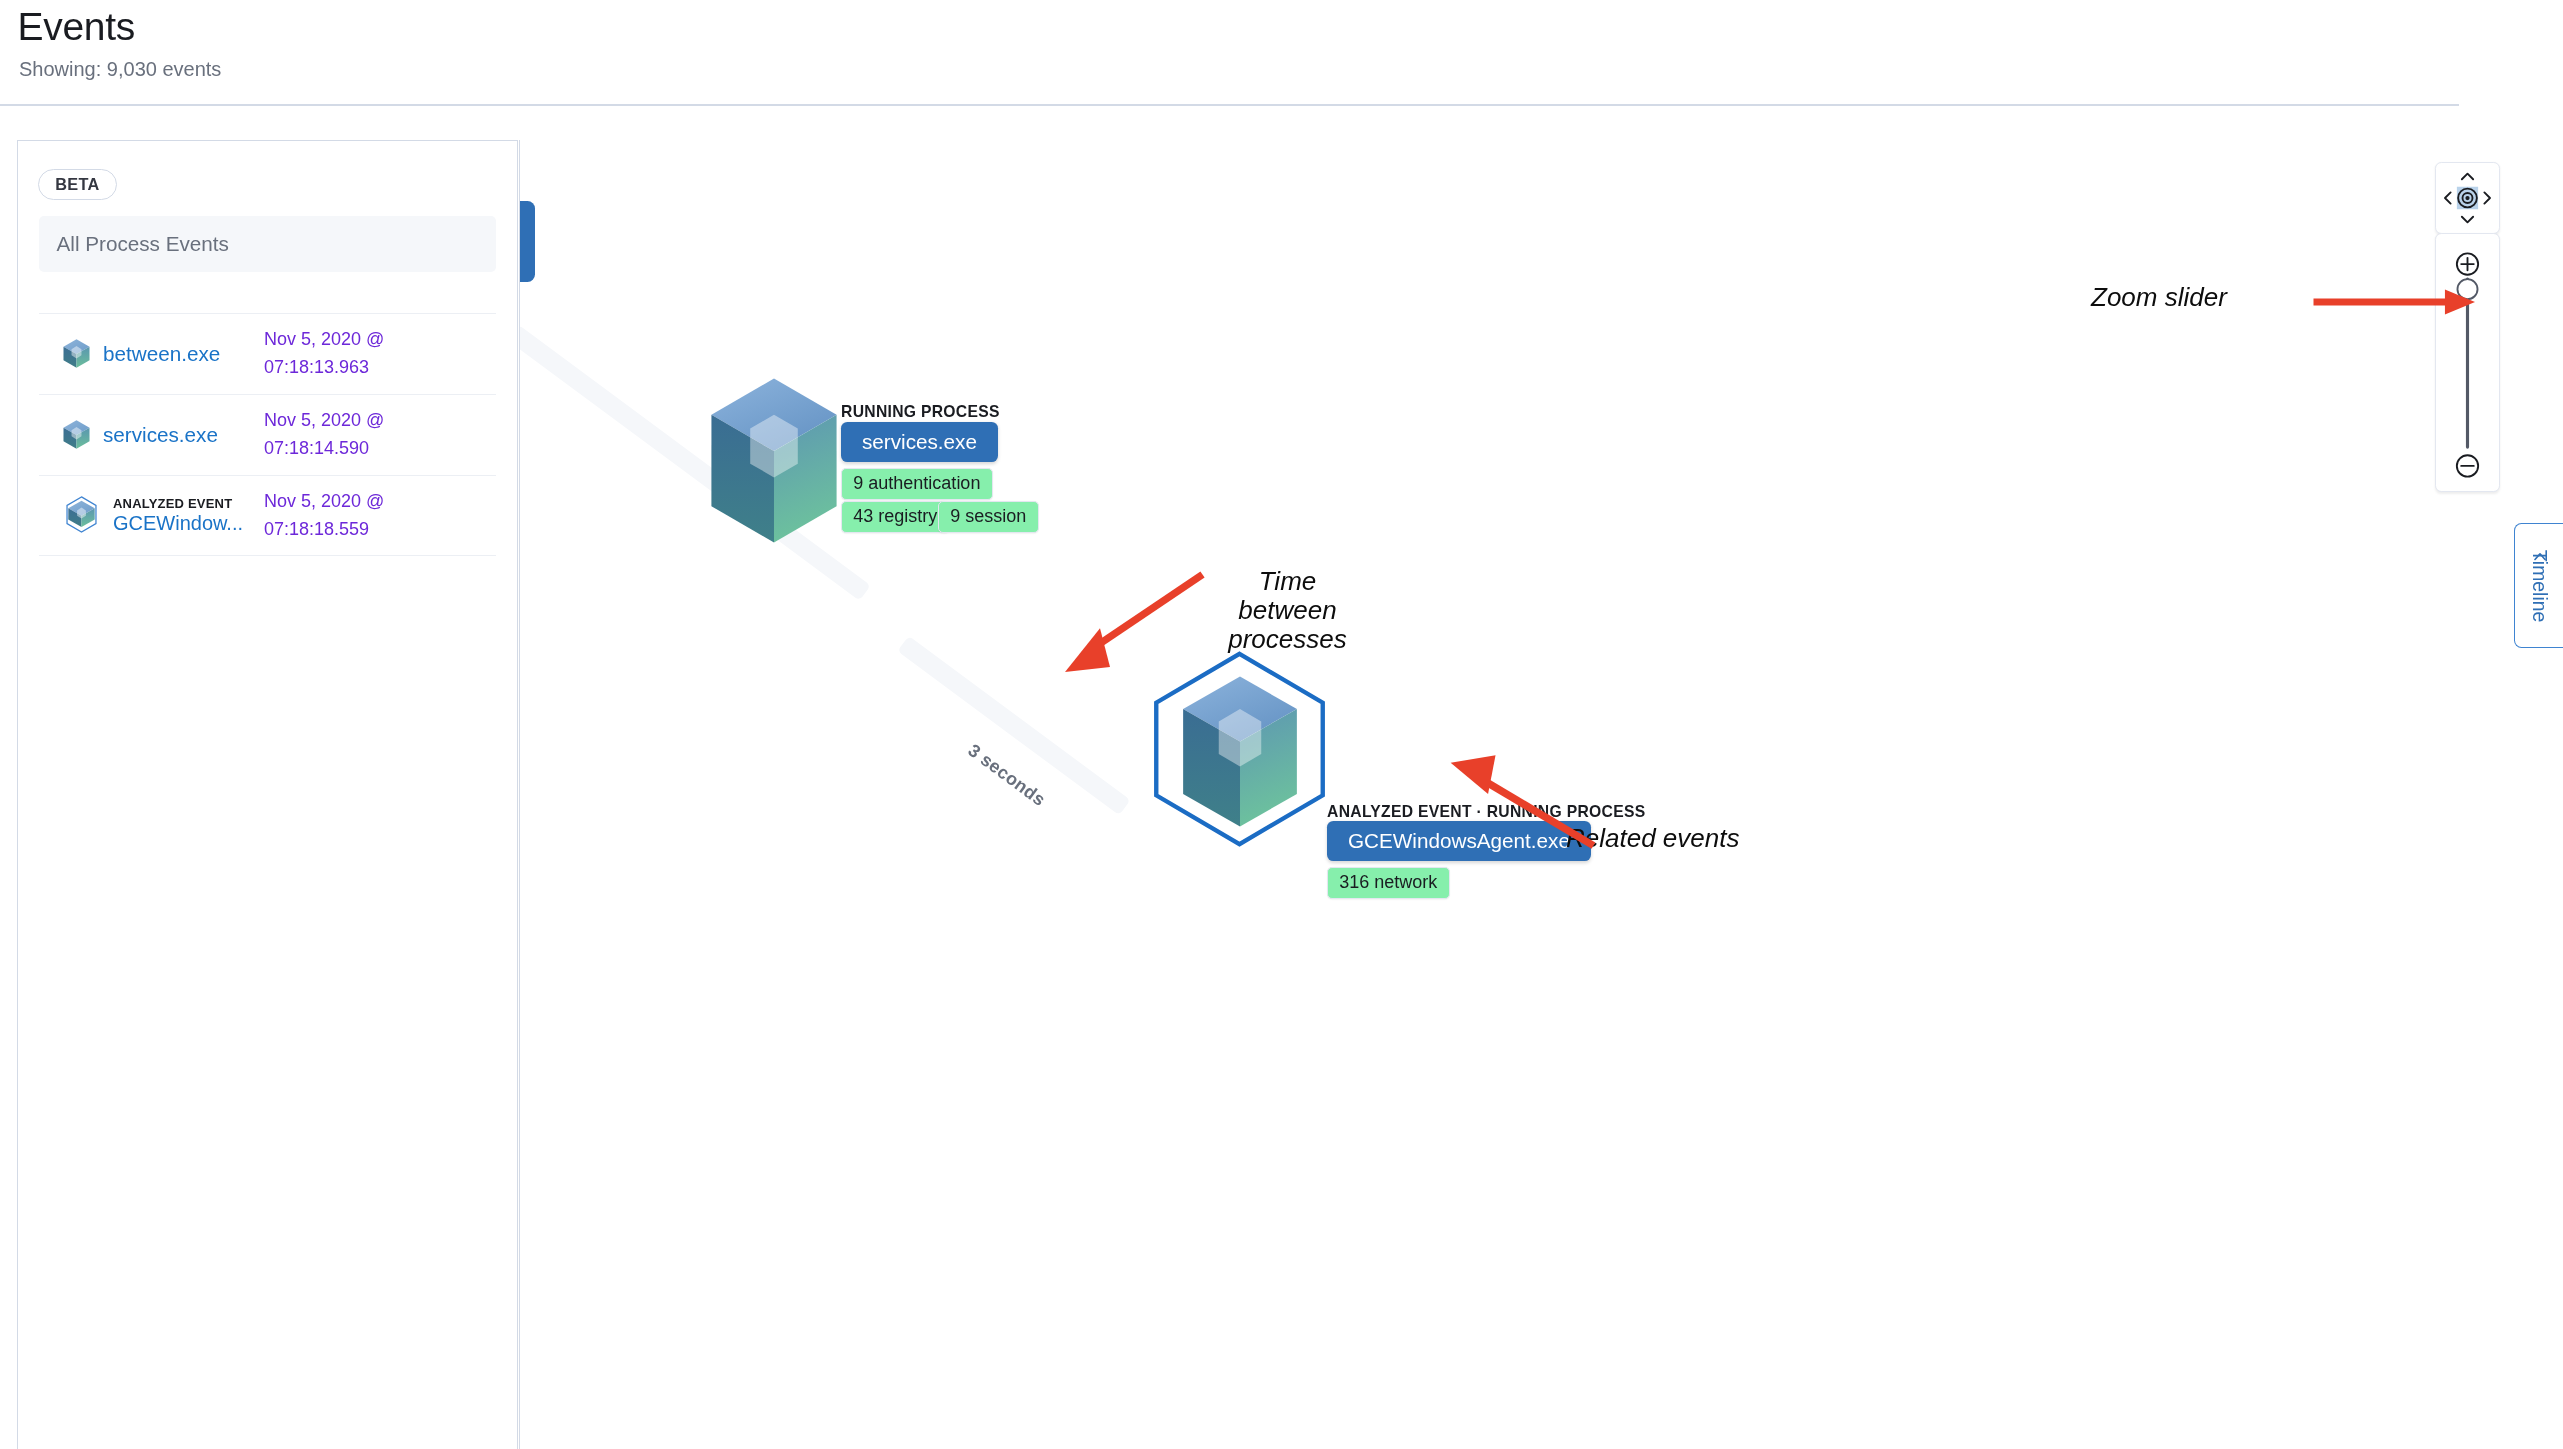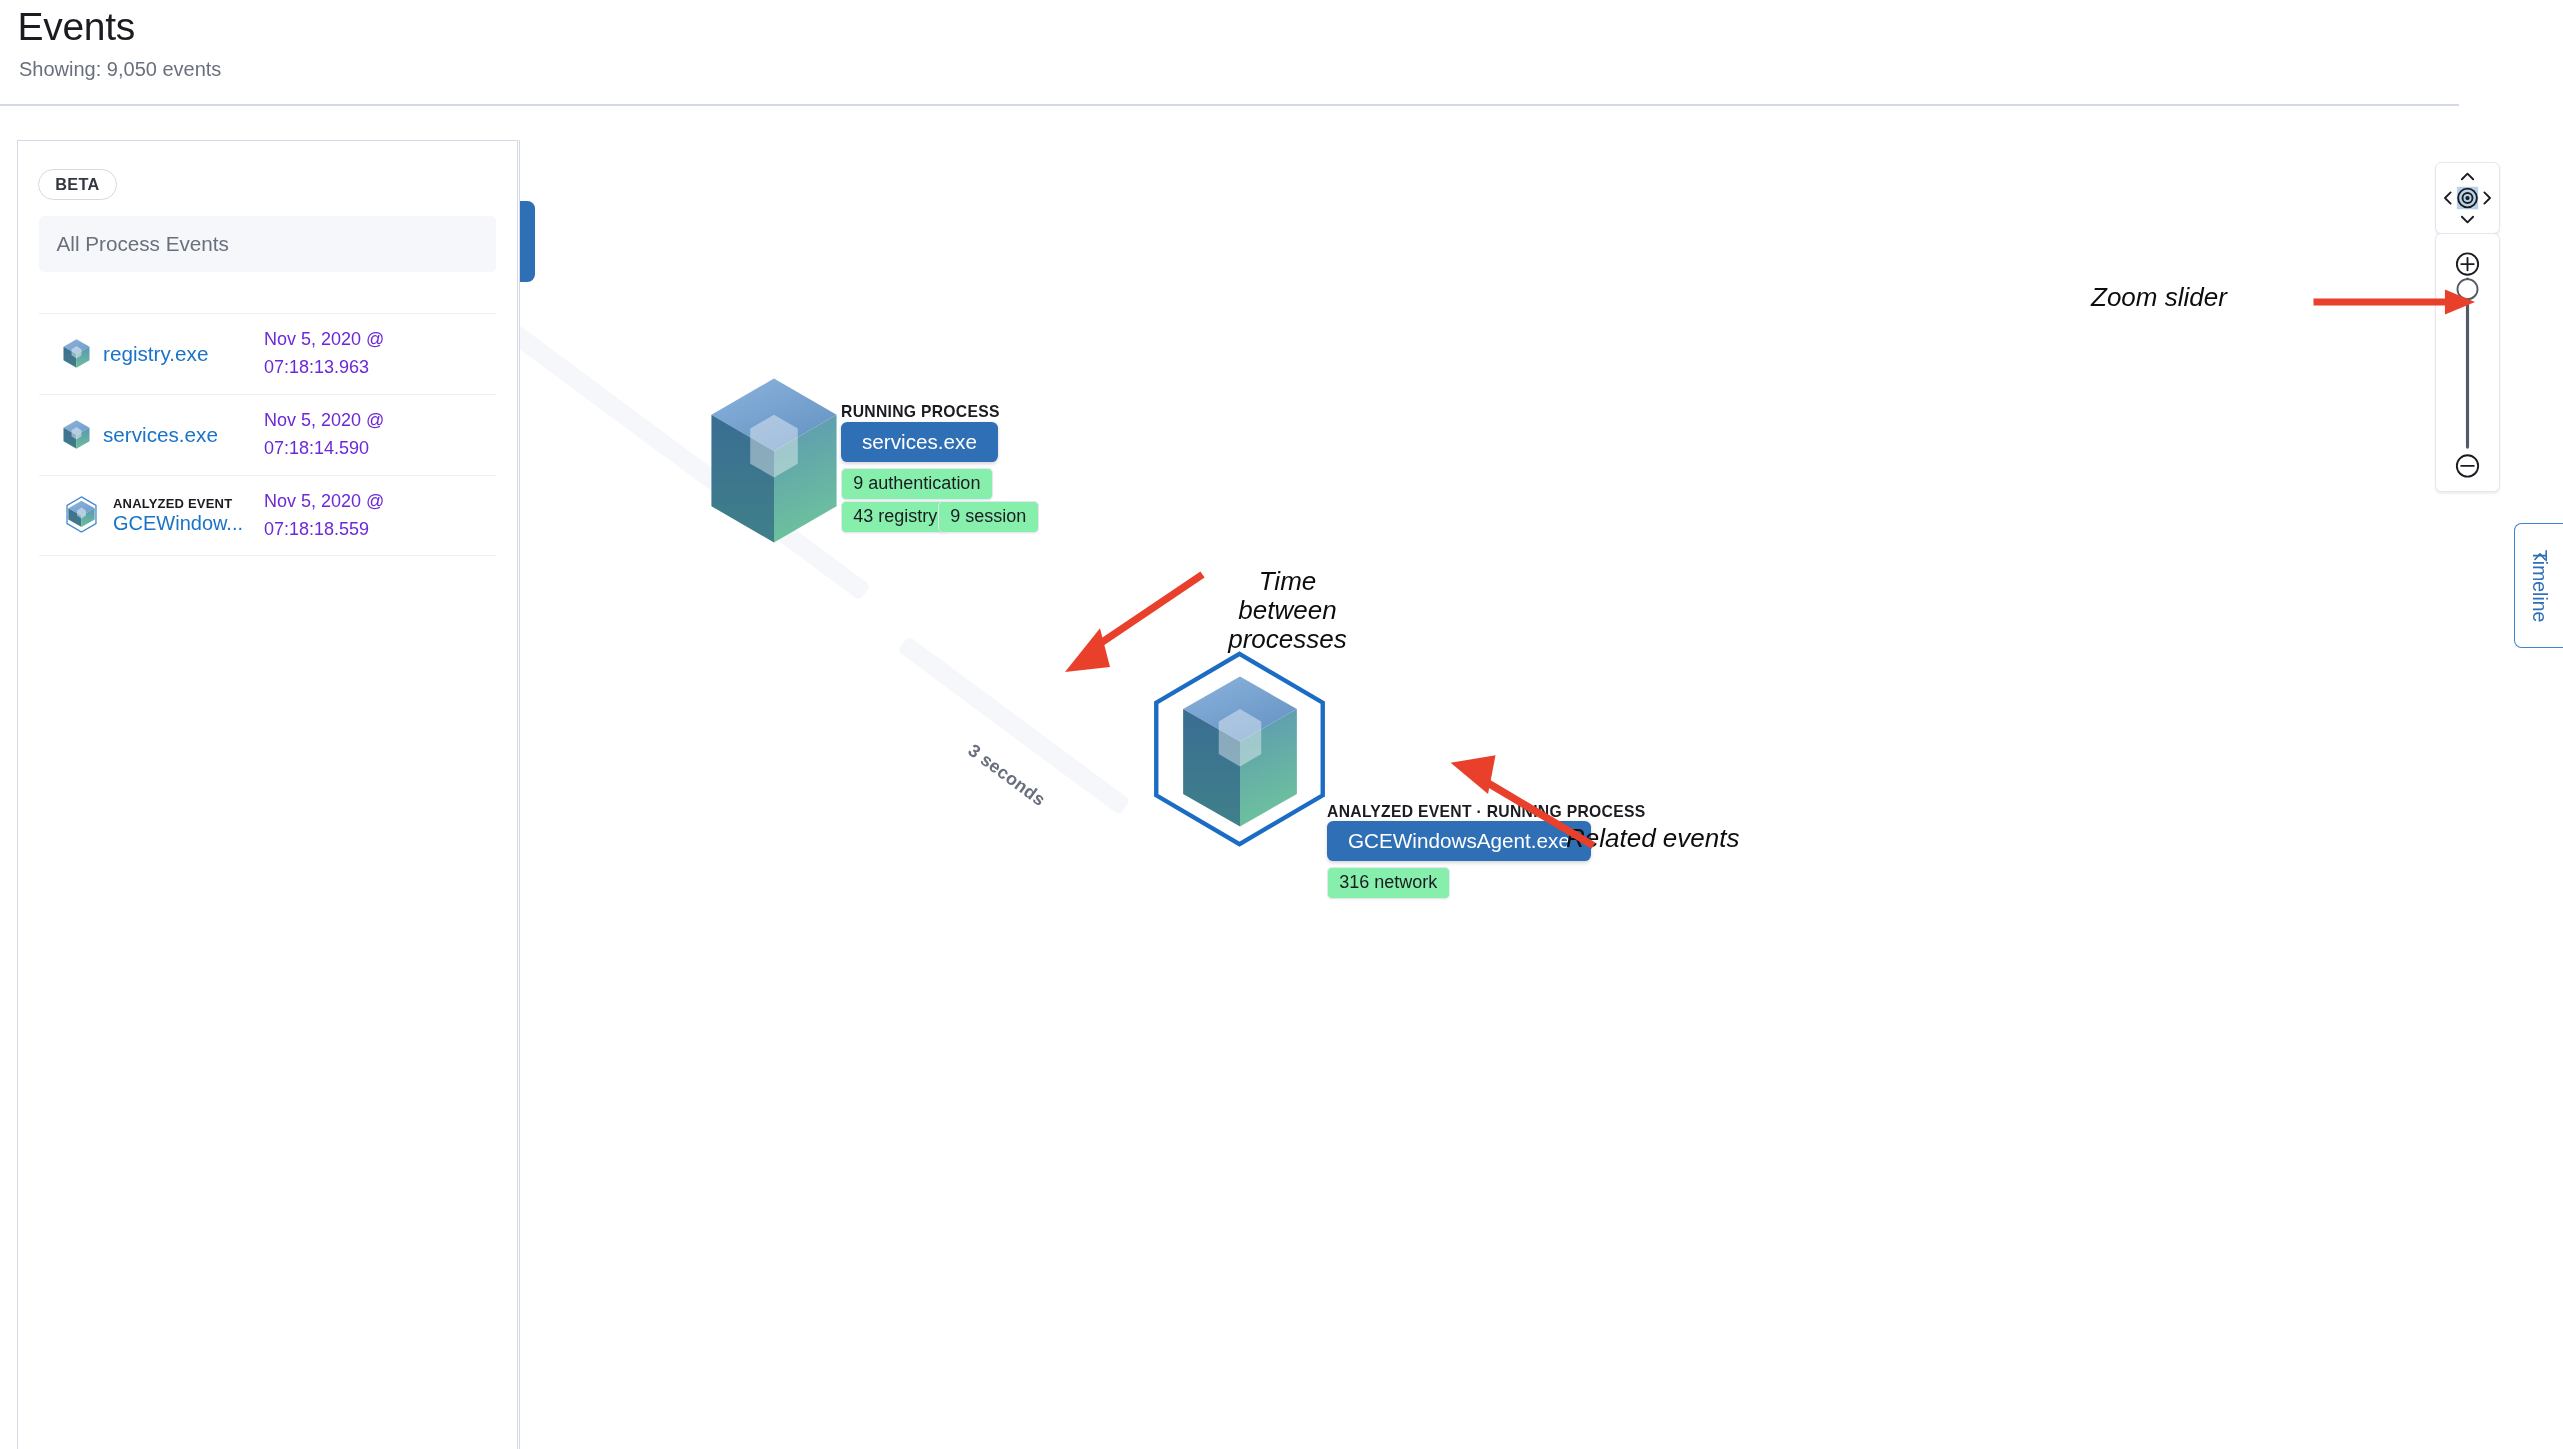--- a/index.html
+++ b/index.html
@@ -144,21 +144,21 @@
   }
   #anno-zoom{left:2091px;top:283px;}
   #anno-time{left:1209px;top:567px;width:157px;text-align:center;}
   #anno-related{left:1566px;top:824px;}
   .anno-arrow{position:absolute;}
 </style>
 </head>
 <body>
 
 <div id="page-title">Events</div>
-<div id="showing-count">Showing: 9,050 events</div>
+<div id="showing-count">Showing: 9,030 events</div>
 <div id="header-rule"></div>
 
 <div id="analyzer-bar">
   <div id="close-analyzer">
     <span class="x-glyph"></span>
     <span class="label">Close analyzer</span>
   </div>
   <div id="fullscreen-btn">
     <svg width="19" height="19" viewBox="0 0 24 24">
       <g fill="none" stroke="#ffffff" stroke-width="2.1" stroke-linecap="round">
@@ -199,21 +199,21 @@
               <stop offset="0" stop-color="#5a96b0"></stop>
                 <stop offset="1" stop-color="#6cbf9b"></stop>
             </linearGradient>
           </defs>
           <polygon points="23,2 44,14 23,26 2,14" fill="url(#cubeTopA)"></polygon>
           <polygon points="2,14 23,26 23,48 2,36" fill="url(#cubeLeftA)"></polygon>
           <polygon points="44,14 23,26 23,48 44,36" fill="url(#cubeRightA)"></polygon>
           <polygon points="23,13 31,18 31,28 23,33 15,28 15,18" fill="#ffffff" opacity=".45"></polygon>
         </svg>
       </span>
-      <span class="pname">registry.exe</span>
+      <span class="pname">between.exe</span>
     </div>
     <div class="cell-ts">
       <div>Nov 5, 2020 @</div>
       <div>07:18:13.963</div>
     </div>
   </div>
 
   <div class="row">
     <div class="cell-name">
       <span>

